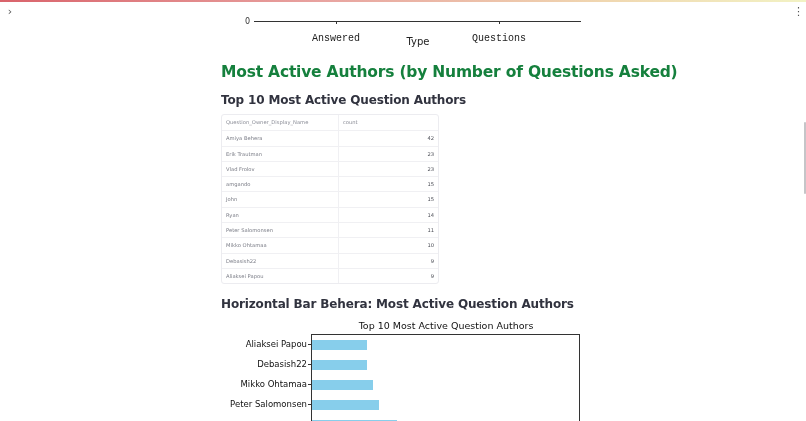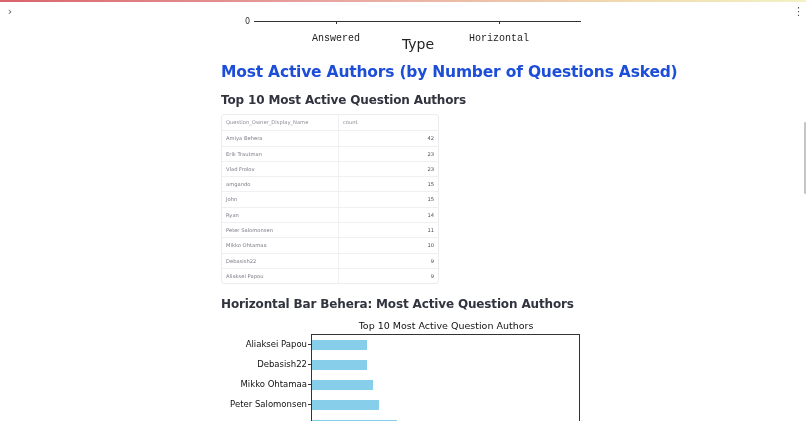--- a/index.html
+++ b/index.html
@@ -20,25 +20,25 @@
   }
   .scrollbar-track { position: absolute; right: 0; top: 120px; width: 3px; height: 75px; }
   .scrollbar-thumb { position: absolute; right: 0; top: 122px; width: 2px; height: 72px; background: #c5c5c8; border-radius: 1px; }
 
   
   .chart1 { position: absolute; left: 240px; top: 14px; width: 345px; height: 36px; }
   .chart1 .zero { position: absolute; left: 5px; top: 3px; font-size: 8px; color: #333; }
   .chart1 .xaxis { position: absolute; left: 14px; top: 7px; width: 327px; height: 1px; background: #333; }
   .chart1 .tick { position: absolute; top: 7px; width: 1px; height: 3px; background: #333; }
   .chart1 .ticklabel { position: absolute; top: 19px; font-size: 10px; color: #222; transform: translateX(-50%); white-space: nowrap; font-family: Liberation Mono, monospace; }
-  .chart1 .xlabel { position: absolute; top: 22px; font-size: 14px; color: #222; transform: translateX(-50%); }
+  .chart1 .xlabel { position: absolute; top: 22px; font-size: 10px; color: #222; transform: translateX(-50%); }
 
   h2.section-title {
     position: absolute; left: 221px; top: 63px;
-    font-family: "DejaVu Sans", sans-serif; font-weight: 600; font-size: 15.5px; color: #1d4ed8; letter-spacing: -0.2px;
+    font-family: "DejaVu Sans", sans-serif; font-weight: 600; font-size: 15.5px; color: #15803d; letter-spacing: -0.2px;
     white-space: nowrap;
   }
   h3.subheader {
     position: absolute; left: 221px; font-family: "DejaVu Sans", sans-serif; font-weight: 600; font-size: 12px; color: #31333f;
     white-space: nowrap; letter-spacing: -0.15px;
   }
   .sub1 { top: 93px; }
   .sub2 { top: 297px; }
 
   
@@ -70,21 +70,21 @@
 <div class="main-menu">⋮</div>
 <div class="scrollbar-track"></div>
 <div class="scrollbar-thumb"></div>
 
 <div class="chart1">
   <span class="zero">0</span>
   <div class="xaxis"></div>
   <div class="tick" style="left:96px"></div>
   <div class="tick" style="left:259px"></div>
   <span class="ticklabel" style="left:96px">Answered</span>
-  <span class="ticklabel" style="left:259px">Horizontal</span>
+  <span class="ticklabel" style="left:259px">Questions</span>
   <span class="xlabel" style="left:178px">Type</span>
 </div>
 
 <h2 class="section-title">Most Active Authors (by Number of Questions Asked)</h2>
 <h3 class="subheader sub1">Top 10 Most Active Question Authors</h3>
 
 <div class="dataframe">
   <div class="df-row df-header">
     <div class="df-cell name">Question_Owner_Display_Name</div>
     <div class="df-cell count">count</div>

